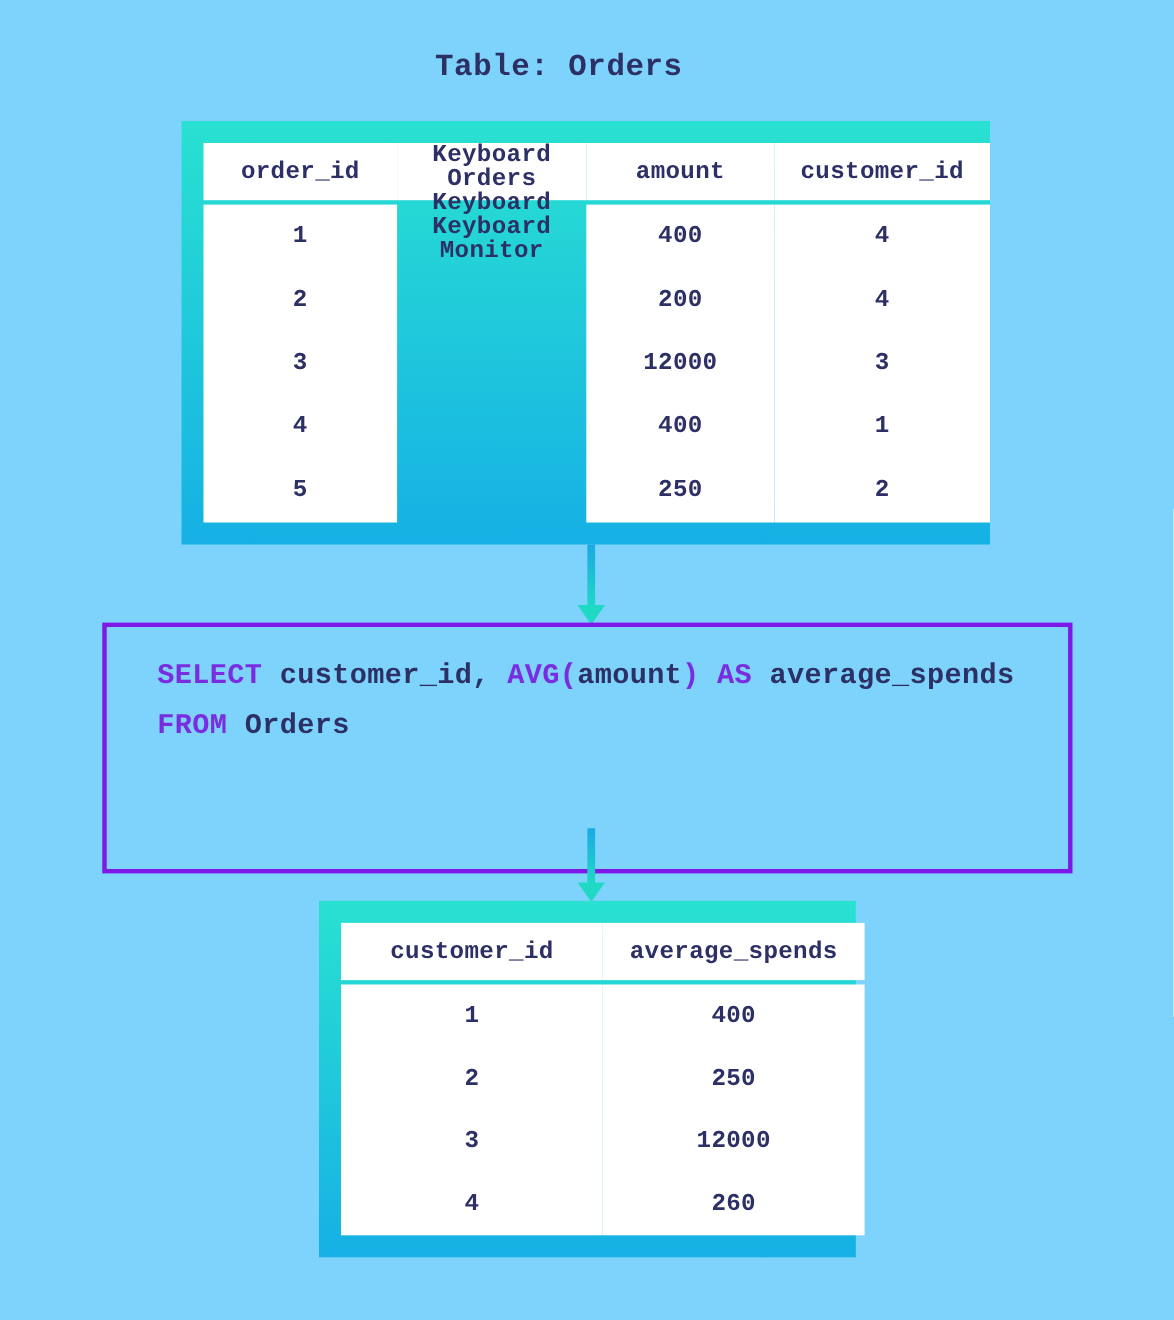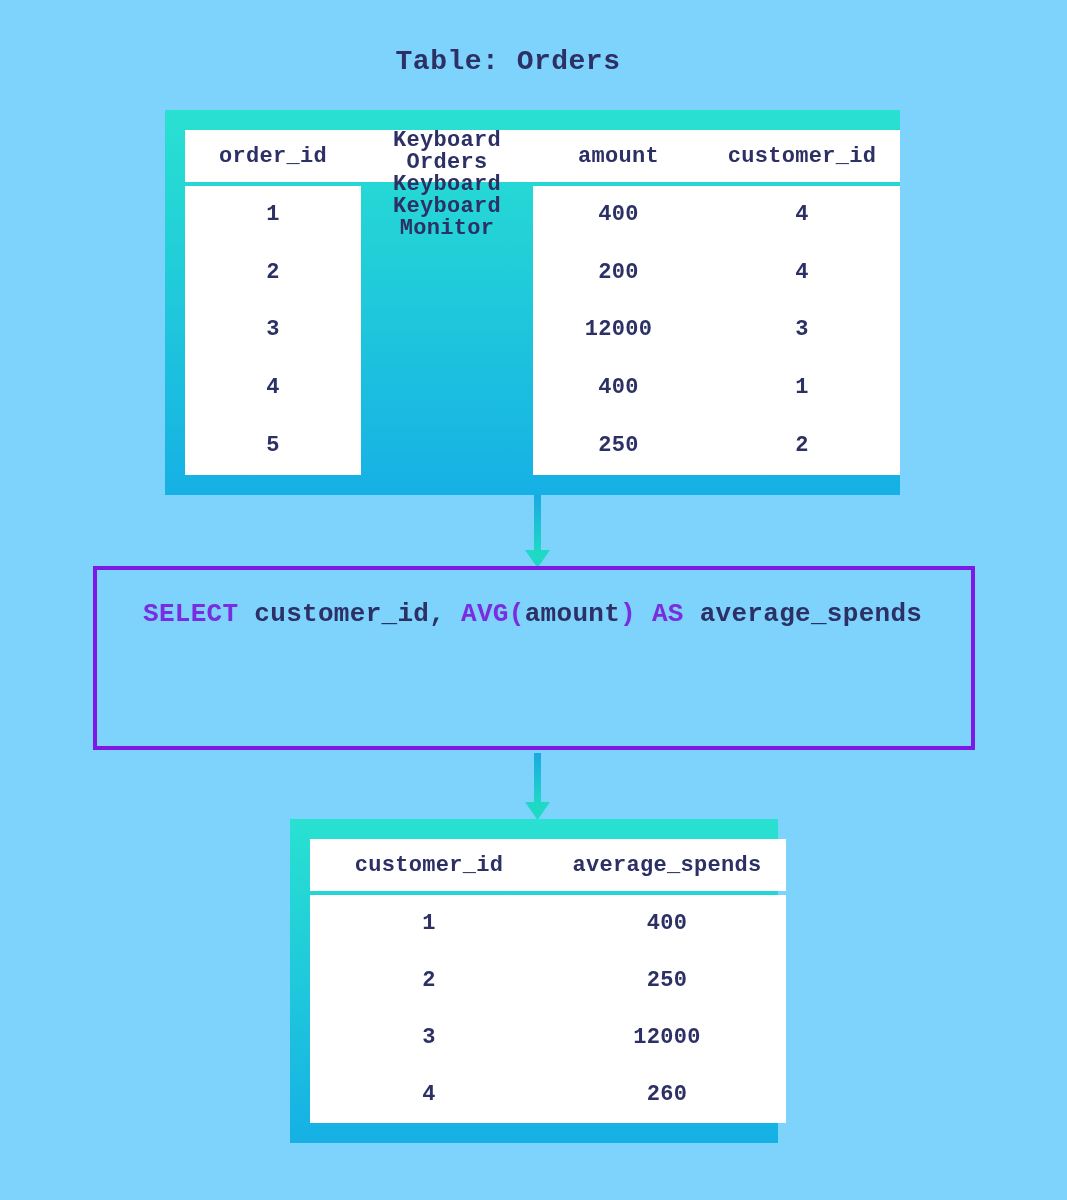--- a/index.html
+++ b/index.html
@@ -80,21 +80,21 @@
   }
   .arrow1{left:525px;top:495px;height:73px;}
   .arrow1 .shaft{height:57px;}
   .arrow1 .head{top:55px;}
   .arrow2{left:525px;top:753px;height:67px;}
   .arrow2 .shaft{height:51px;}
   .arrow2 .head{top:49px;}
   
   .sqlbox{
     position:absolute;
-    left:93px;top:566px;width:882px;height:184px;
+    left:93px;top:566px;width:882px;height:228px;
     box-sizing:border-box;
     border:4px solid var(--box-purple);
     padding:22px 0 0 46px;
   }
   .sql-line{
     font-size:26px;font-weight:bold;
     line-height:45px;letter-spacing:.3px;
     white-space:pre;
   }
   .kw{color:var(--keyword-purple);}
@@ -149,20 +149,21 @@
       </div>
     </div>
 
   <div class="arrow arrow1">
     <div class="shaft"></div>
     <div class="head"></div>
   </div>
 
   <div class="sqlbox" id="sql-box">
       <div class="sql-line"><span class="kw">SELECT </span><span class="pl">customer_id, </span><span class="kw">AVG(</span><span class="pl">amount</span><span class="kw">) AS </span><span class="pl">average_spends</span></div>
+      <div class="sql-line"><span class="kw">FROM </span><span class="pl">Orders</span></div>
     </div>
 
   <div class="arrow arrow2">
     <div class="shaft"></div>
     <div class="head"></div>
   </div>
 
   <div class="twrap result" id="result-table">
       <div class="col">
         <div class="cell-h">customer_id</div>

